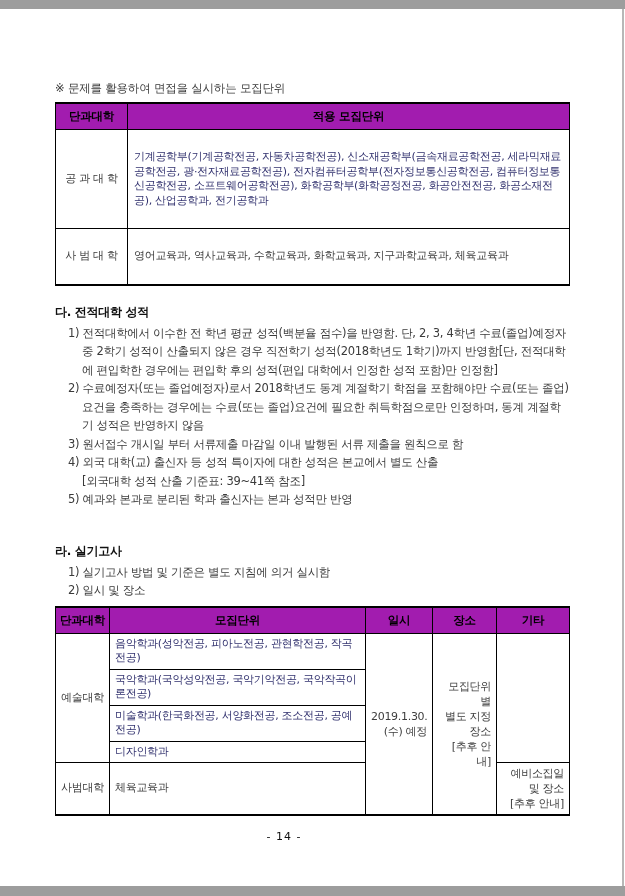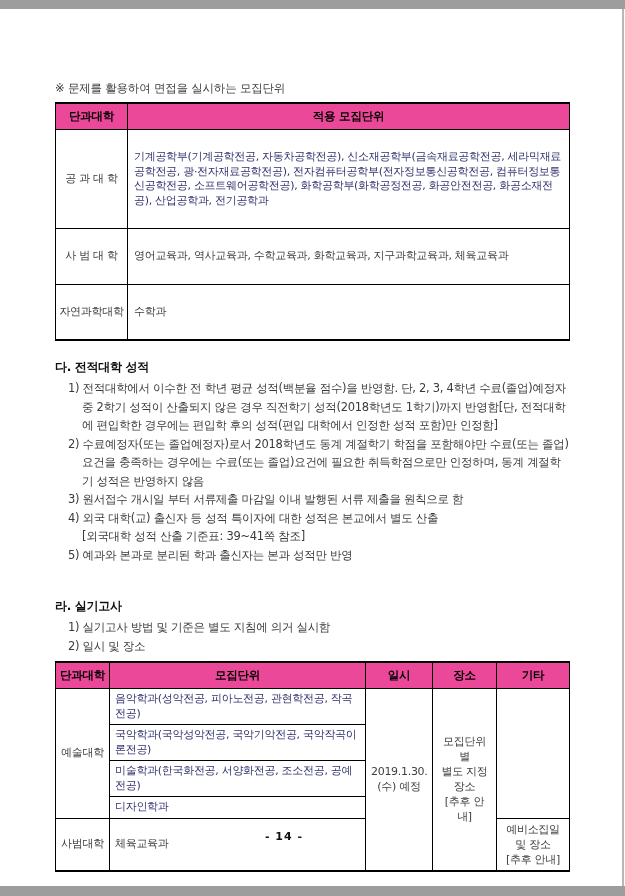--- a/index.html
+++ b/index.html
@@ -13,44 +13,44 @@
   .right-edge{position:absolute;top:9px;bottom:10px;right:1px;width:2px;background:#b7b7b7;}
 
   .content{position:absolute;left:55px;top:80px;width:514px;}
 
   .note{font-size:11.5px;line-height:16px;color:#3a3a3a;letter-spacing:-0.2px;}
   .note.after-table{margin-top:7px;}
 
   table{border-collapse:collapse;table-layout:fixed;width:514px;margin-top:6px;
         border-top:2.5px solid #000;border-bottom:2px solid #000;}
   th,td{border:1px solid #000;font-weight:normal;}
-  th{background:#ec4899;font-weight:bold;font-size:11.5px;color:#000;
+  th{background:#a21caf;font-weight:bold;font-size:11.5px;color:#000;
      padding:5px 2px;text-align:center;letter-spacing:-0.2px;border-bottom:1.5px solid #000;}
   td{font-size:11px;line-height:14.5px;padding:20px 6px;letter-spacing:-0.3px;}
   td.college{text-align:center;color:#3a3a3a;padding:0 1px;}
   td.units{text-align:left;}
   .navy{color:#31316e;}
   .gray{color:#3d3d3d;}
-  td.center{text-align:center;white-space:pre-line;line-height:15px;}
+  td.center{text-align:right;white-space:pre-line;line-height:15px;}
 
   #table2 td{padding:3px 5px;}
   #table2 td.unit-cell{height:13px;}
   #table2 td.edu-row{height:40px;}
 
   .section{margin-top:18px;}
   .section.ra{margin-top:34px;}
   .section-title{font-size:12px;font-weight:bold;color:#111;letter-spacing:-0.3px;}
   .section-items{margin-top:3px;}
   .item{font-size:11.5px;line-height:18.5px;color:#3a3a3a;letter-spacing:-0.3px;
         padding-left:27px;text-indent:-14px;white-space:pre-line;}
 
   .bottom-note{margin-top:13px;}
 
   .page-number{position:absolute;left:0;width:568px;top:830px;text-align:center;
-    font-size:11px;font-weight:bold;color:#111;letter-spacing:1px;}
+    font-size:11px;font-weight:normal;color:#111;letter-spacing:1px;}
 </style>
 </head>
 <body>
 
 <div class="band-top"></div>
 <div class="band-bottom"></div>
 <div class="right-edge"></div>
 
 <div class="content">
 
@@ -66,24 +66,20 @@
       <th>단과대학</th>
       <th>적용 모집단위</th>
     </tr>
     <tr>
       <td class="college">공 과 대 학</td>
       <td class="units navy">기계공학부(기계공학전공, 자동차공학전공), 신소재공학부(금속재료공학전공, 세라믹재료공학전공, 광·전자재료공학전공), 전자컴퓨터공학부(전자정보통신공학전공, 컴퓨터정보통신공학전공, 소프트웨어공학전공), 화학공학부(화학공정전공, 화공안전전공, 화공소재전공), 산업공학과, 전기공학과</td>
     </tr>
     <tr>
       <td class="college">사 범 대 학</td>
       <td class="units gray">영어교육과, 역사교육과, 수학교육과, 화학교육과, 지구과학교육과, 체육교육과</td>
-    </tr>
-    <tr>
-      <td class="college">자연과학대학</td>
-      <td class="units gray">수학과</td>
     </tr>
   </tbody>
     </table>
 
 
   <div class="section">
     <div class="section-title">다. 전적대학 성적</div>
     <div class="section-items">
       <div class="item">1) 전적대학에서 이수한 전 학년 평균 성적(백분율 점수)을 반영함. 단, 2, 3, 4학년 수료(졸업)예정자 중 2학기 성적이 산출되지 않은 경우 직전학기 성적(2018학년도 1학기)까지 반영함[단, 전적대학에 편입학한 경우에는 편입학 후의 성적(편입 대학에서 인정한 성적 포함)만 인정함]</div>
       <div class="item">2) 수료예정자(또는 졸업예정자)로서 2018학년도 동계 계절학기 학점을 포함해야만 수료(또는 졸업)요건을 충족하는 경우에는 수료(또는 졸업)요건에 필요한 취득학점으로만 인정하며, 동계 계절학기 성적은 반영하지 않음</div>

